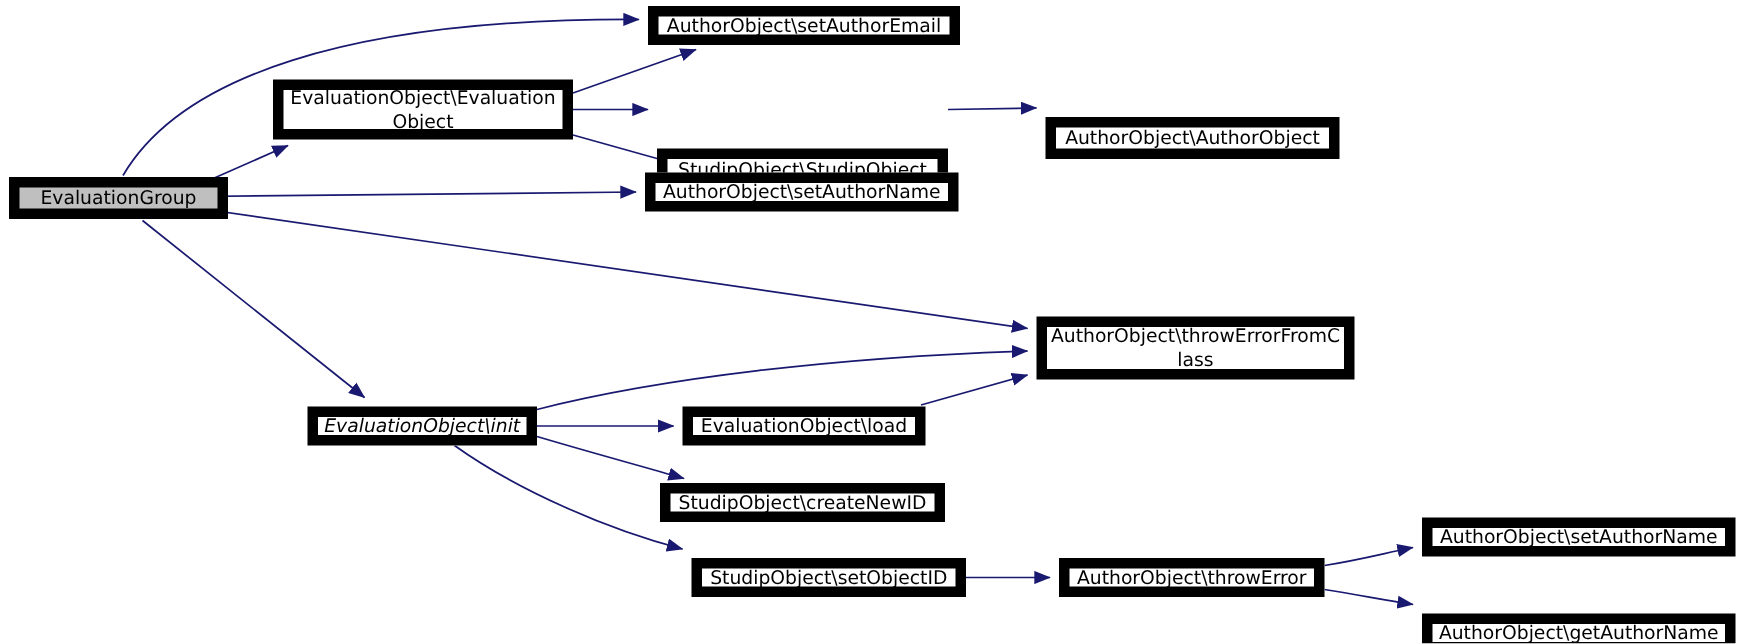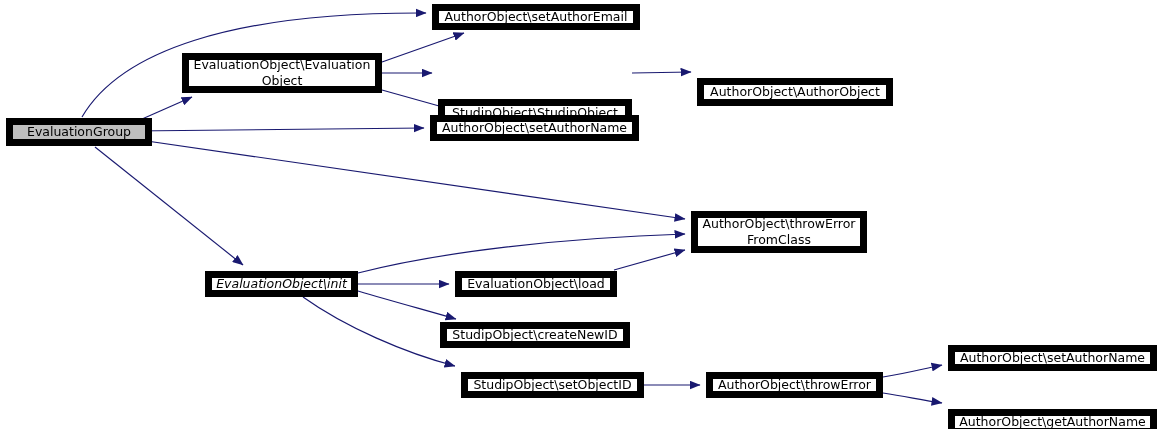--- a/index.html
+++ b/index.html
@@ -71,21 +71,21 @@
       </div>
       <div class="node" style="left: 438px; top: 59px; width: 194px; height: 28px; margin-top: 40px;">
         <span>StudipObject\StudipObject</span>
       </div>
       <div class="node" style="left: 697px; top: 58px; width: 196px; height: 28px; margin-top: 20px;">
         <span>AuthorObject\AuthorObject</span>
       </div>
       <div class="node" style="left: 430px; top: 115px; width: 209px; height: 26px;">
         <span>AuthorObject\setAuthorName</span>
       </div>
-      <div class="node" style="left: 691px; top: 211px; width: 176px; height: 42px; text-align: center;">
+      <div class="node" style="left: 691px; top: 211px; width: 212px; height: 42px; text-align: center;">
         <span>AuthorObject\throwErrorFromClass</span>
       </div>
       <div class="node" style="left: 205px; top: 271px; width: 153px; height: 26px; font-style: italic;">
         <span>EvaluationObject\init</span>
       </div>
       <div class="node" style="left: 455px; top: 271px; width: 162px; height: 26px;">
         <span>EvaluationObject\load</span>
       </div>
       <div class="node" style="left: 440px; top: 322px; width: 190px; height: 26px;">
         <span>StudipObject\createNewID</span>

